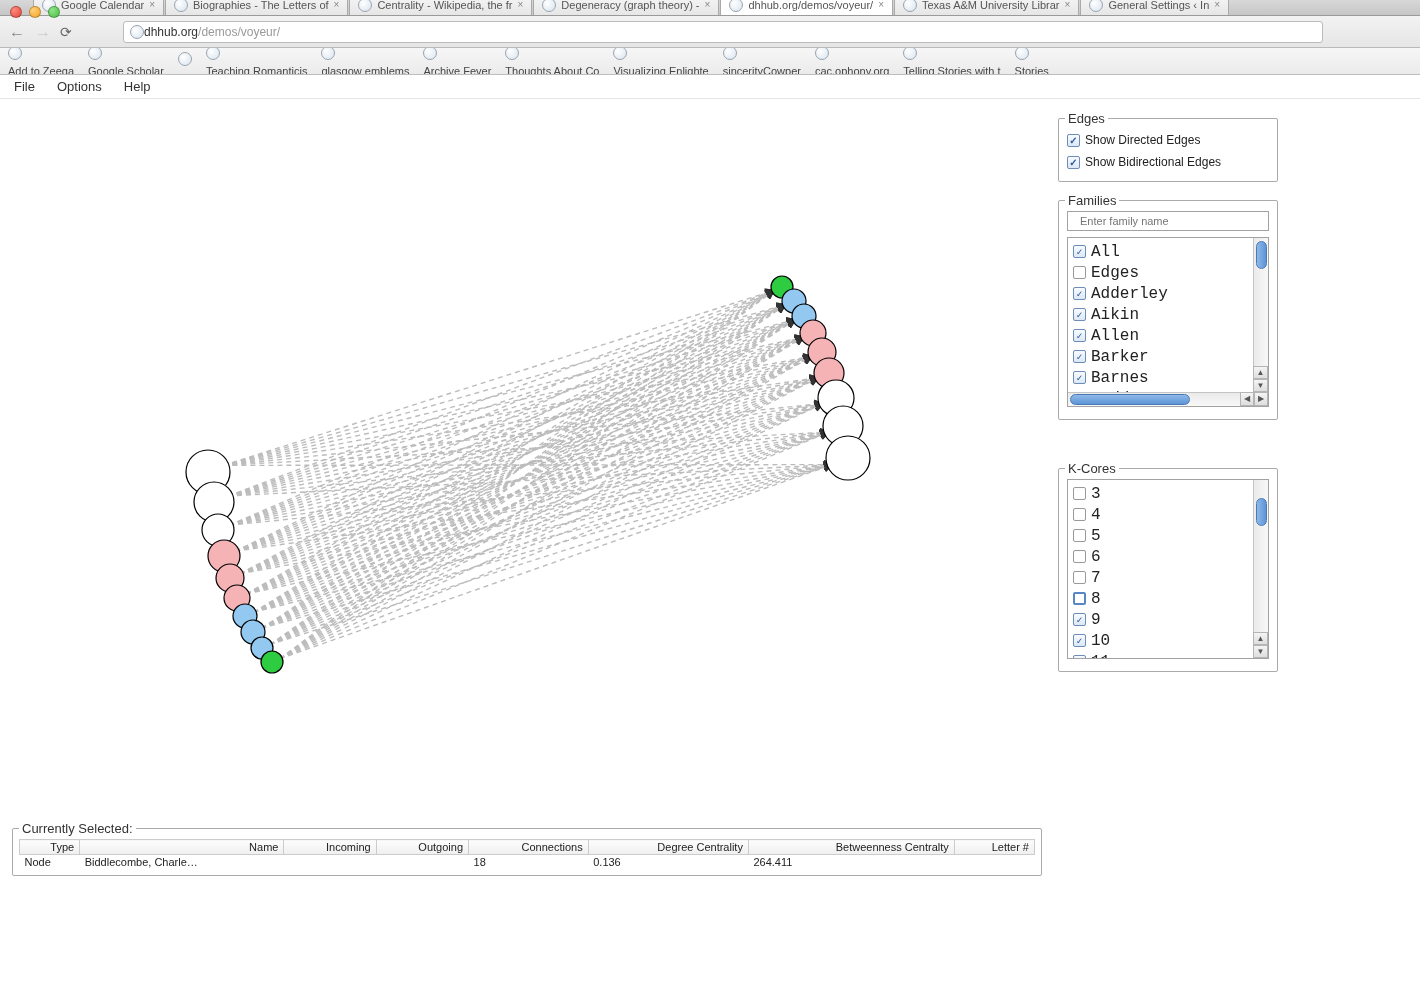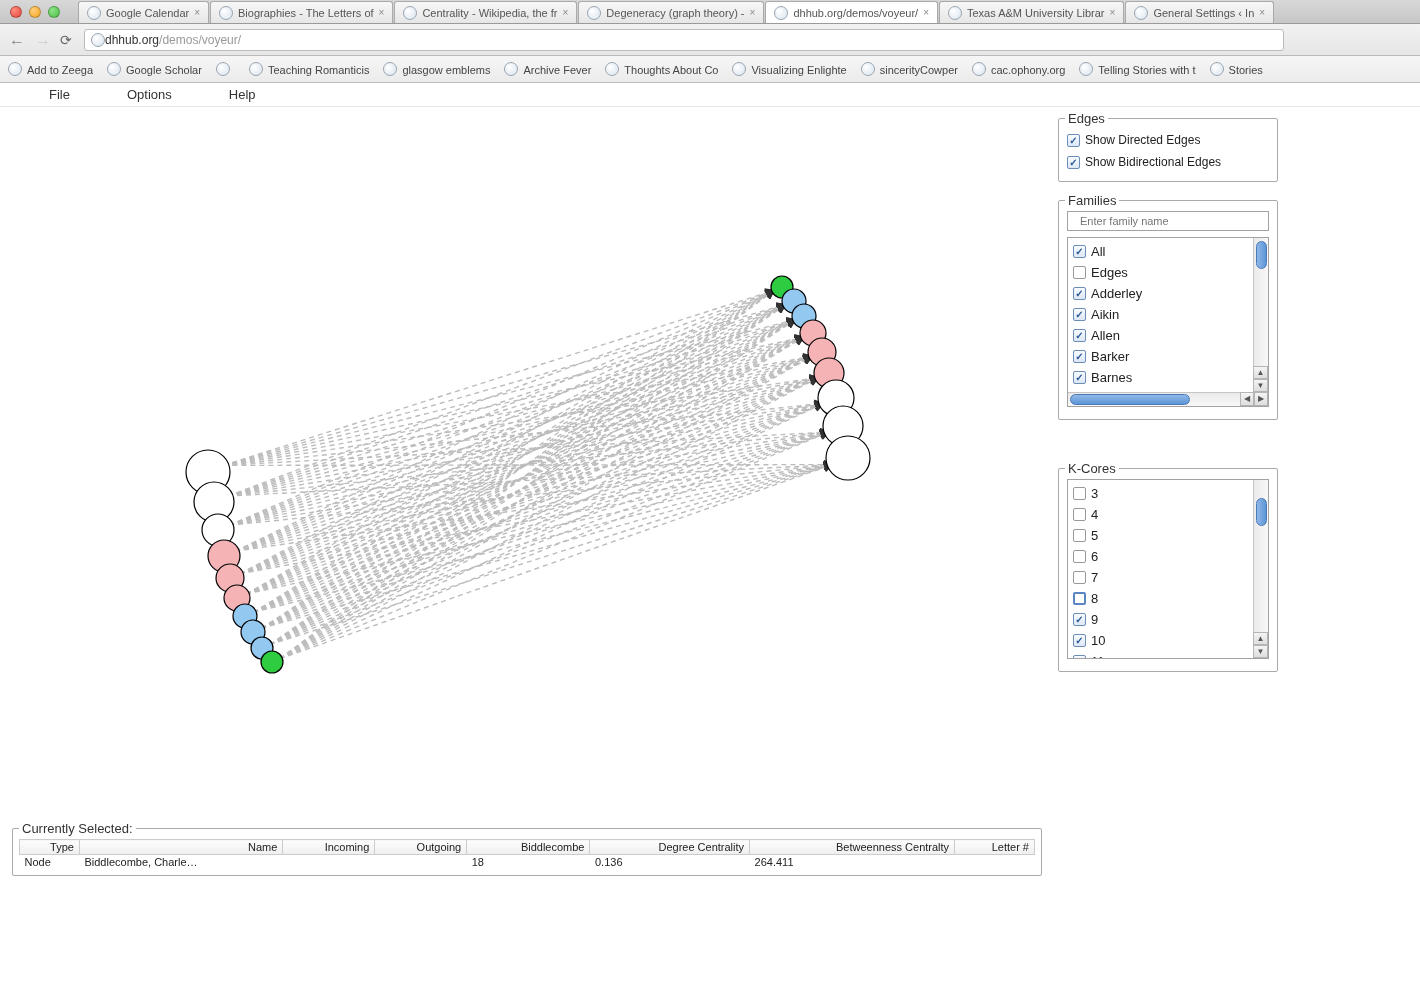--- a/index.html
+++ b/index.html
@@ -6,63 +6,63 @@
 body { font-family: "Lucida Grande", Arial, sans-serif; font-size: 11px; color: #222; background: #fff; width: 1420px; height: 983px; overflow: hidden; position: relative; }
 
 
 .mac-buttons { position: absolute; top: 6px; left: 10px; display: flex; gap: 7px; z-index: 100; }
 .mac-btn { width: 12px; height: 12px; border-radius: 50%; border: 1px solid rgba(0,0,0,0.25); }
 .mac-close { background: radial-gradient(circle at 30% 30%, #ff8b7e, #e4483a); }
 .mac-min { background: radial-gradient(circle at 30% 30%, #ffd07a, #f5a623); }
 .mac-max { background: radial-gradient(circle at 30% 30%, #8ee48b, #4cbf3f); }
 
 
-.tab-strip { height: 24px; background: linear-gradient(#d8d8d8, #c6c6c6); display: flex; align-items: flex-end; padding-left: 78px; border-bottom: 1px solid #9a9a9a; }
+.tab-strip { height: 16px; background: linear-gradient(#d8d8d8, #c6c6c6); display: flex; align-items: flex-end; padding-left: 33px; border-bottom: 1px solid #9a9a9a; }
 .tab { height: 22px; background: linear-gradient(#f7f7f7, #e6e6e6); border: 1px solid #aaa; border-bottom: none; border-radius: 3px 3px 0 0; margin-right: 1px; display: flex; align-items: center; padding: 0 8px; font-size: 11px; color: #555; min-width: 120px; max-width: 190px; overflow: hidden; white-space: nowrap; position: relative; }
 .tab.active { background: #fff; }
 .tab .fav { width: 14px; height: 14px; margin-right: 5px; display: inline-flex; align-items: center; justify-content: center; flex-shrink: 0; }
 .tab .tx { flex: 1; overflow: hidden; text-overflow: ellipsis; }
 .tab .x { color: #888; font-size: 10px; margin-left: 5px; flex-shrink: 0; }
 
 
 .addr-row { height: 32px; background: linear-gradient(#f2f2f2, #e6e6e6); display: flex; align-items: center; padding: 0 8px; border-bottom: 1px solid #b9b9b9; gap: 8px; }
 .nav-arr { width: 18px; height: 18px; display: inline-flex; align-items: center; justify-content: center; color: #888; font-size: 16px; }
 .reload { width: 16px; height: 16px; color: #666; font-size: 14px; }
-.omnibox { flex: 1; max-width: 1200px; height: 22px; background: #fff; border: 1px solid #bbb; border-radius: 3px; display: flex; align-items: center; padding: 0 6px; font-size: 12px; color: #777; }
+.omnibox { flex: 1; max-width: 1200px; height: 22px; background: #fff; border: 1px solid #bbb; border-radius: 3px; display: flex; align-items: center; padding: 0 6px; font-size: 12px; color: #777; margin-left: 39px; }
 .omnibox .path1 { color: #333; }
 .omnibox .path2 { color: #999; }
 
 
 .bm-bar { height: 27px; background: linear-gradient(#f6f6f6, #ebebeb); border-bottom: 1px solid #bdbdbd; display: flex; align-items: center; padding: 0 8px; gap: 14px; overflow: hidden; }
-.bm { display: flex; align-items: flex-end; gap: 5px; font-size: 11px; color: #444; white-space: nowrap; }
+.bm { display: flex; align-items: flex-start; gap: 5px; font-size: 11px; color: #444; white-space: nowrap; flex-direction: column; }
 .bm .ico { width: 14px; height: 14px; display: inline-flex; align-items: center; justify-content: center; }
 
 
 .app-menu { height: 24px; display: flex; align-items: center; padding: 0 14px; gap: 22px; font-size: 13px; color: #333; border-bottom: 1px solid #e5e5e5; }
-.app-menu span { cursor: default; margin-left: 35px; }
+.app-menu span { cursor: default; }
 
 
 .canvas { position: absolute; top: 111px; left: 0; width: 1055px; height: 710px; }
 
 
 .right { position: absolute; top: 118px; left: 1058px; width: 220px; }
 .panel { border: 1px solid #aaa; border-radius: 2px; margin-bottom: 18px; position: relative; padding: 10px 8px 8px; }
 .panel-title { position: absolute; top: -8px; left: 6px; background: #fff; padding: 0 3px; font-size: 13px; color: #333; }
 .chk-row { display: flex; align-items: center; gap: 5px; height: 22px; font-size: 12px; }
 .chk { width: 13px; height: 13px; border: 1px solid #6b8db8; border-radius: 2px; background: linear-gradient(#f8fbff, #dce8f5); display: inline-flex; align-items: center; justify-content: center; }
 .chk.on::after { content: "✓"; font-size: 10px; color: #2a5698; font-weight: bold; }
 .chk.off { background: #fff; border-color: #999; }
 .chk.partial { background: #fff; border: 2px solid #5b86c4; }
 
 .fam-input { width: 100%; height: 20px; border: 1px solid #a2a2a2; padding: 0 12px; font-size: 11px; color: #999; margin-bottom: 6px; }
 
 .scroll-list { border: 1px solid #a2a2a2; background: #fff; height: 170px; overflow: hidden; position: relative; }
 .scroll-list.kc { height: 180px; }
 .list-body { padding: 3px 5px; }
-.list-row { display: flex; align-items: center; gap: 5px; height: 21px; font-size: 13px; }
+.list-row { display: flex; align-items: center; gap: 5px; height: 21px; font-size: 16px; font-family: Liberation Mono, monospace; }
 .vscroll { position: absolute; right: 0; top: 0; bottom: 14px; width: 15px; background: linear-gradient(to right, #eaeaea, #f8f8f8); border-left: 1px solid #c5c5c5; }
 .vthumb { position: absolute; top: 3px; left: 2px; width: 11px; height: 28px; border-radius: 6px; background: linear-gradient(to right, #8fb8e8, #5d95d6); border: 1px solid #4a79b8; }
 .vthumb.kc { top: 18px; }
 .varrow { width: 15px; height: 13px; background: linear-gradient(#f4f4f4, #dedede); border: 1px solid #b5b5b5; font-size: 8px; color: #555; text-align: center; line-height: 11px; }
 .hscroll { position: absolute; left: 0; right: 0; bottom: 0; height: 14px; background: linear-gradient(#eaeaea, #f8f8f8); border-top: 1px solid #c5c5c5; }
 .hthumb { position: absolute; left: 2px; top: 1px; height: 11px; width: 120px; border-radius: 6px; background: linear-gradient(#8fb8e8, #5d95d6); border: 1px solid #4a79b8; }
 .harrows { position: absolute; right: 0; bottom: 0; display: flex; }
 .harrow { width: 14px; height: 14px; background: linear-gradient(#f4f4f4, #dedede); border: 1px solid #b5b5b5; font-size: 8px; color: #555; text-align: center; line-height: 12px; }
 
 
@@ -473,21 +473,21 @@
 <div class="selected">
   <div class="panel">
     <div class="panel-title">Currently Selected:</div>
     <table class="tbl">
       <thead>
           <tr id="sel-head">
             <th>Type</th>
             <th>Name</th>
             <th>Incoming</th>
             <th>Outgoing</th>
-            <th>Biddlecombe</th>
+            <th>Connections</th>
             <th>Degree Centrality</th>
             <th>Betweenness Centralty</th>
             <th>Letter #</th>
           </tr>
         </thead>
       <tbody>
           <tr id="sel-row">
             <td>Node</td>
             <td>Biddlecombe, Charle…</td>
             <td></td>

